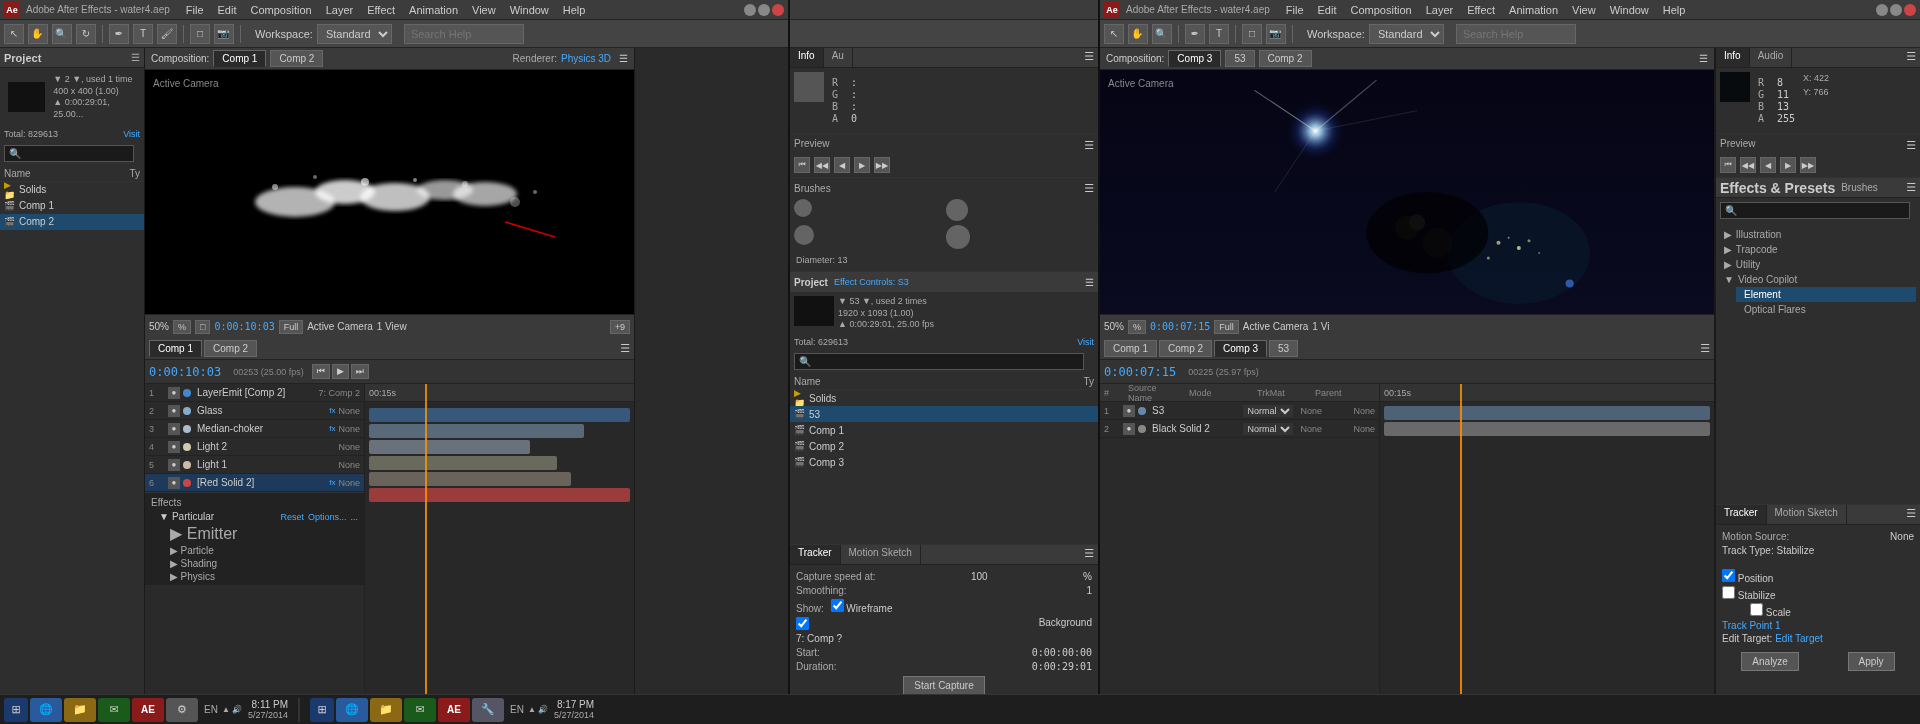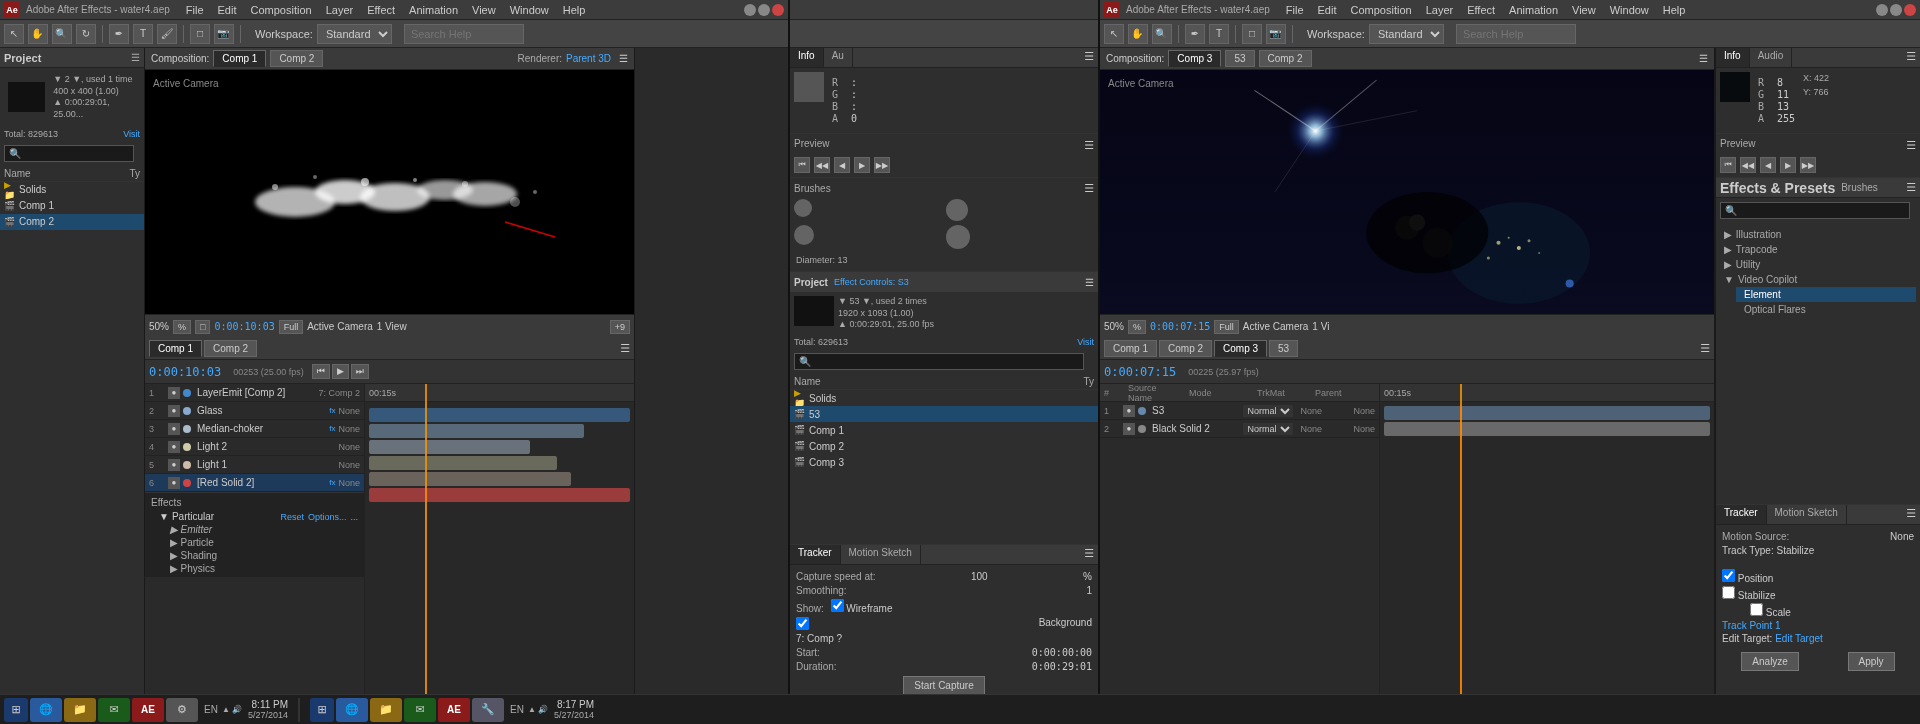--- a/index.html
+++ b/index.html
@@ -546,21 +546,21 @@
         </div>
 
         <div class="left-comp-timeline" style="width:490px;">
 
           <div class="comp-viewer" style="height:290px;">
             <div class="comp-viewer-header">
               <span style="font-size:10px;">Composition:</span>
               <div class="tab active">Comp 1</div>
               <div class="tab">Comp 2</div>
               <span style="margin-left:auto; font-size:10px; color:#aaa;">Renderer:</span>
-              <span style="font-size:10px; color:#4af;">Parent 3D</span>
+              <span style="font-size:10px; color:#4af;">Physics 3D</span>
               <span style="margin-left:4px; cursor:pointer;">☰</span>
             </div>
             <div class="comp-canvas">
               <div class="active-camera-label">Active Camera</div>
 
               <svg class="smoke-effect" viewBox="0 0 350 100">
                 <defs>
                   <filter id="blur1">
                     <feGaussianBlur stdDeviation="2"></feGaussianBlur>
                   </filter>
@@ -667,21 +667,21 @@
                   <div style="font-size:10px; color:#aaa; padding:2px;">Effects</div>
                   <div style="padding-left:8px;">
                     <div style="font-size:10px; color:#ccc; padding:1px 2px; display:flex; align-items:center;">
                       <span>▼</span>
                       <span style="margin-left:3px;">Particular</span>
                       <span style="margin-left:auto; color:#4af; cursor:pointer; font-size:9px;">Reset</span>
                       <span style="margin-left:4px; color:#4af; cursor:pointer; font-size:9px;">Options...</span>
                       <span style="margin-left:4px; color:#aaa; font-size:9px;">...</span>
                     </div>
                     <div style="padding-left:12px;">
-                      <div style="font-size:10px; color:#aaa; padding:1px;font-style:italic;">▶ <span>Emitter</span></div>
+                      <div style="font-size:16px; color:#aaa; padding:1px;">▶ <span>Emitter</span></div>
                       <div style="font-size:10px; color:#aaa; padding:1px;">▶ <span>Particle</span></div>
                       <div style="font-size:10px; color:#aaa; padding:1px;">▶ <span>Shading</span></div>
                       <div style="font-size:10px; color:#aaa; padding:1px;">▶ <span>Physics</span></div>
                     </div>
                   </div>
                 </div>
               </div>
 
               <div class="timeline-keyframe-area" style="flex:1; position:relative;">
                 <div class="timeline-ruler" style="display:flex; align-items:center; padding:0 4px; gap:20px;">

